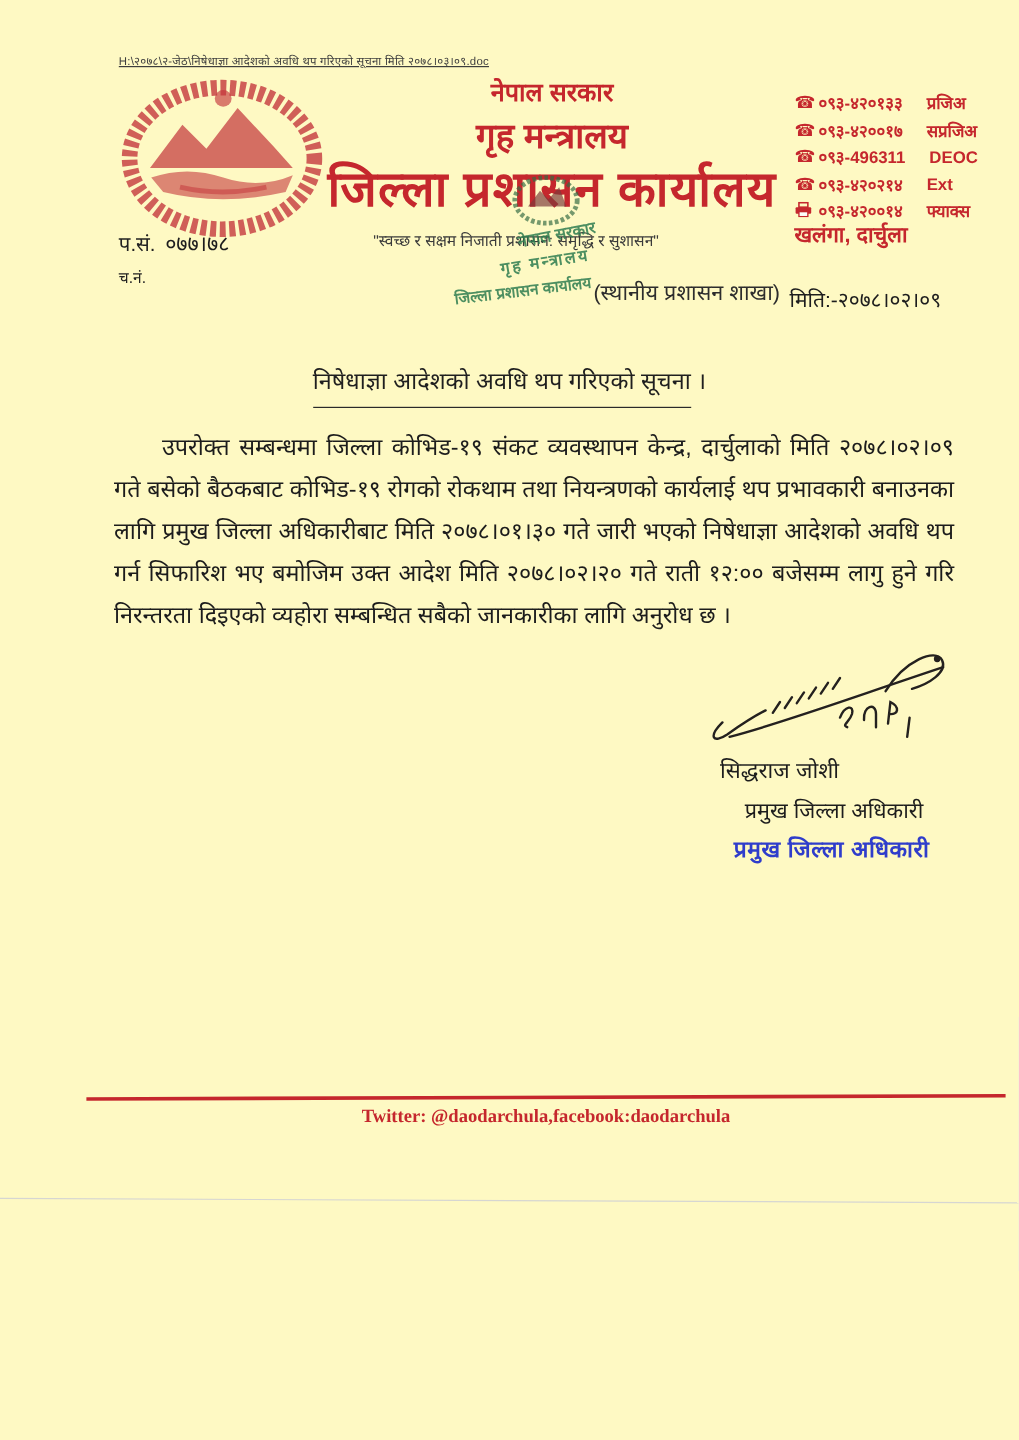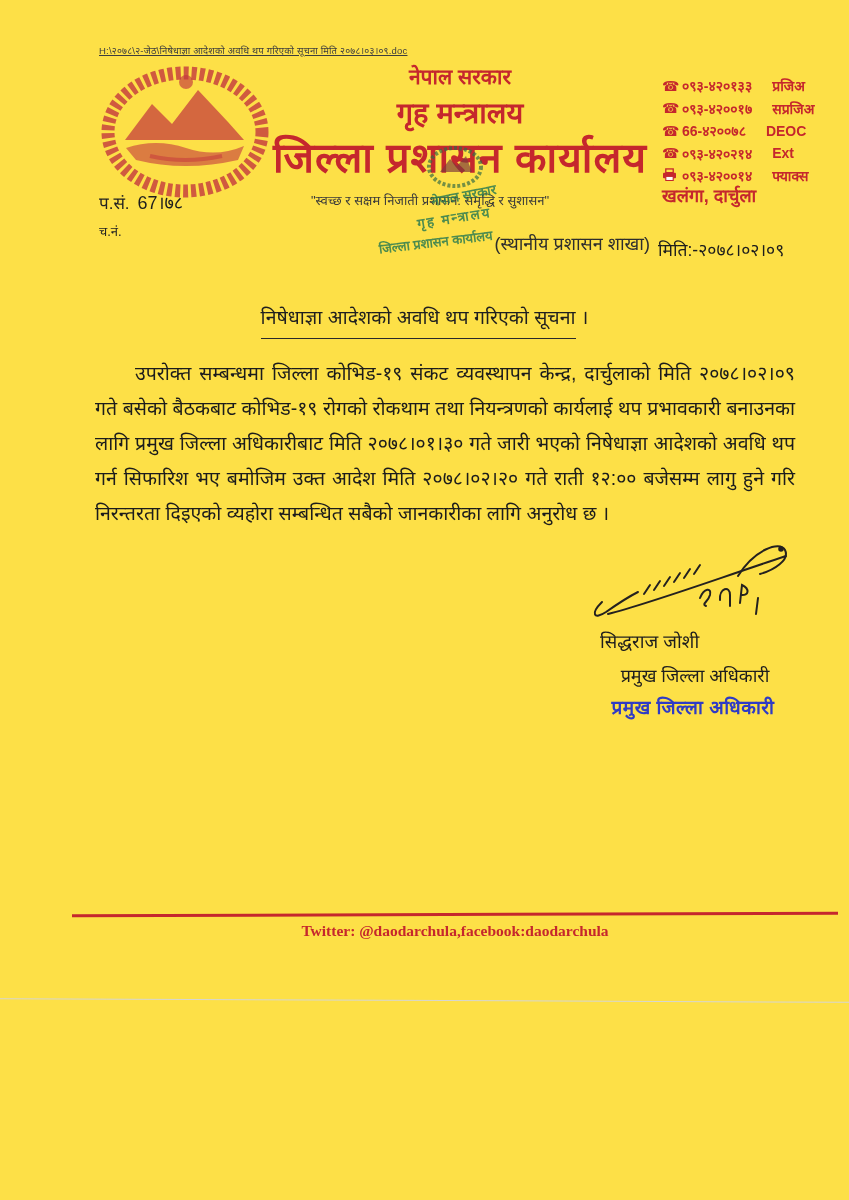--- a/index.html
+++ b/index.html
@@ -1,18 +1,18 @@
 <!DOCTYPE html>
 <html><head>
 <meta charset="utf-8">
 <style>
   html,body{margin:0;padding:0;background:#e9e9e7;}
   .page{
     position:relative;width:849px;height:1200px;margin:0 auto;
-    background:#fde047;overflow:hidden;
+    background:#fef9c3;overflow:hidden;
     font-family:"Liberation Sans","DejaVu Sans",sans-serif;
     color:#222;
   }
   .abs{position:absolute;}
   
   .file-path{
     left:99px;top:44px;width:560px;
     font-size:9.5px;color:#3d3d3d;text-decoration:underline;
     letter-spacing:.2px;white-space:nowrap;
   }
@@ -101,38 +101,38 @@
         <ellipse cx="31" cy="23" rx="26" ry="19" fill="none" stroke="#356b44" stroke-width="4" stroke-dasharray="3 2" opacity="0.8"></ellipse>
         <path d="M16,28 L26,15 L33,22 L42,12 L48,28 Z" fill="#7d3b3b" opacity="0.8"></path>
       </svg>
     </div>
     <div class="s1">नेपाल सरकार</div>
     <div class="s2">गृह मन्त्रालय</div>
     <div class="s3">जिल्ला प्रशासन कार्यालय</div>
   </div>
 
   <div class="abs refno">
-    <span>प.सं.</span><span class="hand">67।७८</span>
+    <span>प.सं.</span><span class="hand">०७७।७८</span>
   </div>
   <div class="abs chno">च.नं.</div>
 
   <div class="abs contacts">
     <div class="contact-row">
       <span class="cicon">☎</span>
       <span class="contact-number">०९३-४२०१३३</span>
       <span>प्रजिअ</span>
     </div>
     <div class="contact-row">
       <span class="cicon">☎</span>
       <span class="contact-number">०९३-४२००१७</span>
       <span>सप्रजिअ</span>
     </div>
     <div class="contact-row">
       <span class="cicon">☎</span>
-      <span class="contact-number">66-४२००७८</span>
+      <span class="contact-number">०९३-496311</span>
       <span>DEOC</span>
     </div>
     <div class="contact-row">
       <span class="cicon">☎</span>
       <span class="contact-number">०९३-४२०२१४</span>
       <span>Ext</span>
     </div>
     <div class="contact-row">
       <span class="cicon">
         <svg width="15" height="13" viewBox="0 0 16 14">

